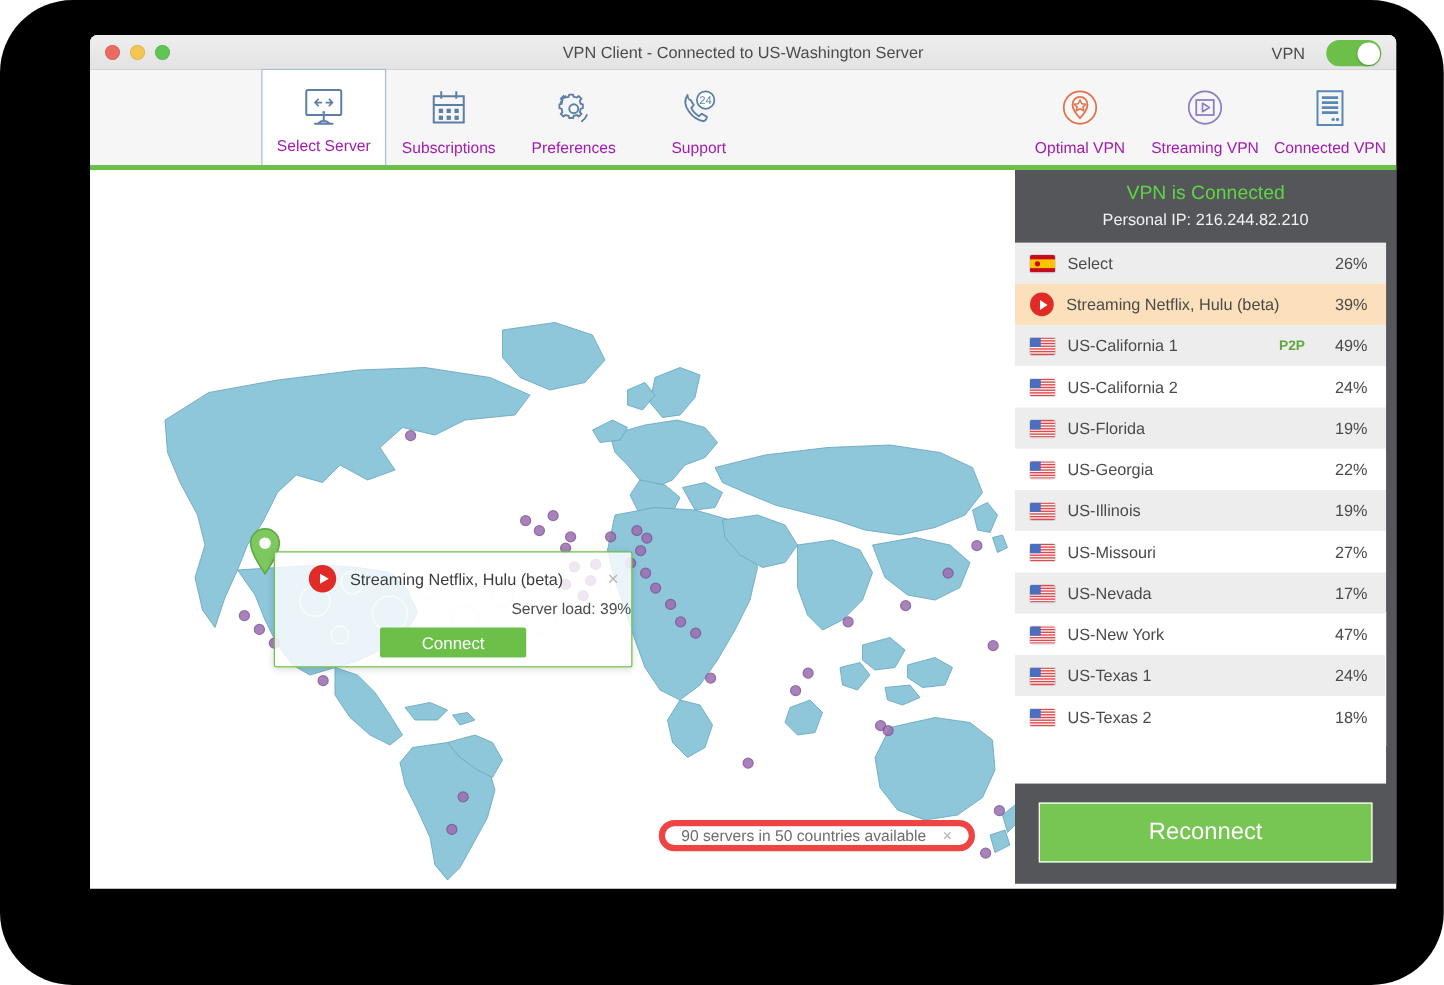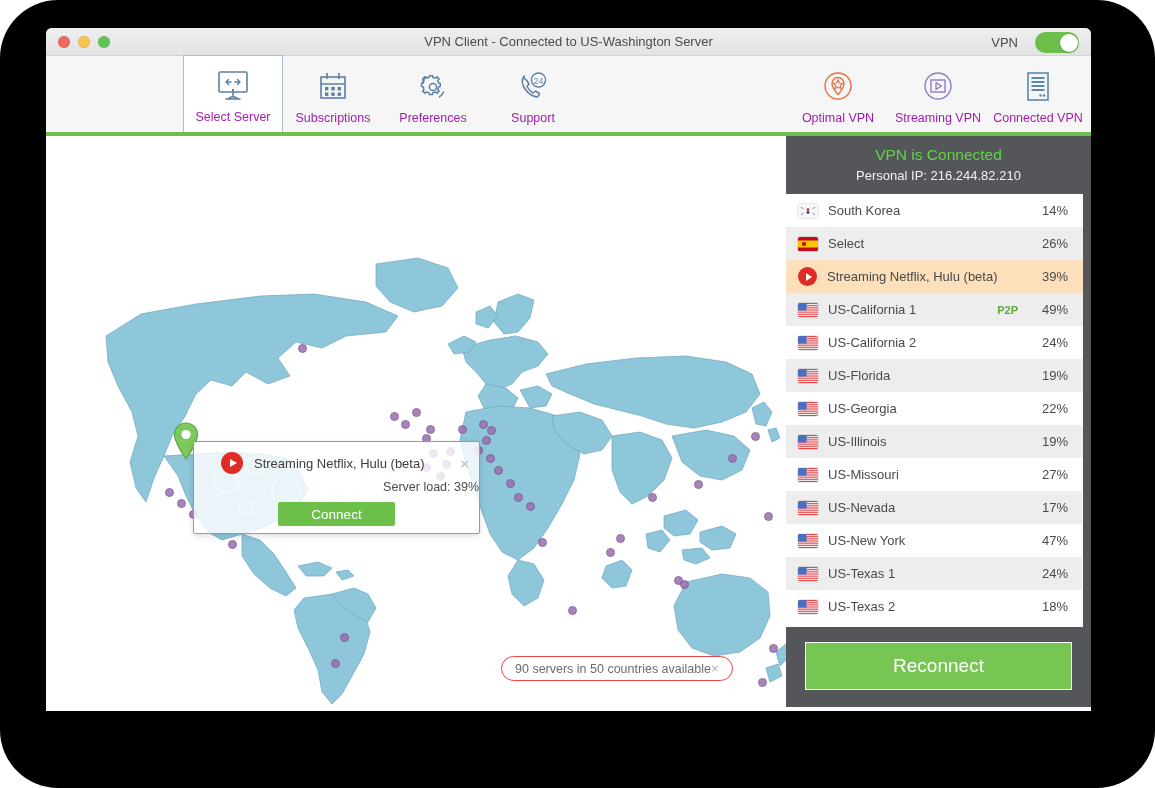--- a/index.html
+++ b/index.html
@@ -15,21 +15,21 @@
     position: absolute;
     left: 0; top: 0;
     width: 1155px; height: 788px;
     background: #000000;
     border-radius: 58px;
   }
 
   
   .window {
     position: absolute;
-    left: 46px; top: 28px;
+    left: 72px; top: 28px;
     width: 1045px; height: 683px;
     background: #ffffff;
     border-radius: 6px 6px 0 0;
     overflow: hidden;
     box-shadow: 0 0 0 1px rgba(0,0,0,0.18);
   }
 
   
   .titlebar {
     position: relative;
@@ -174,23 +174,23 @@
     font-family: "Liberation Sans", sans-serif;
     cursor: pointer;
   }
 
   
   .pill {
     position: absolute;
     left: 455px; bottom: 26px;
     height: 25px;
     padding: 0 13px;
-    display: flex; align-items: center; 
+    display: flex; align-items: flex-end; gap: 13px;
     background: rgba(255,255,255,.9);
-    border: 1px solid #ef4444;
+    border: 5px solid #ef4444;
     border-radius: 13px;
     font-size: 12.5px; color: #6d6d6d;
   }
   .pill .x { color: #b0b0b0; font-size: 13px; cursor: pointer; }
 
   
   .panel {
     width: 305px; height: 571px;
     background: #55565a;
     position: relative;
@@ -542,37 +542,20 @@
 
     <div class="panel">
 
       <div class="status">
         <div class="status-main">VPN is Connected</div>
         <div class="status-ip">Personal IP: 216.244.82.210</div>
       </div>
 
       <div class="list-wrap">
         <div class="list" id="server-list">
-            <div class="row odd">
-              <span class="flag"><svg width="20" height="14" viewBox="0 0 20 14">
-                  <rect width="20" height="14" fill="#f7f7f7"></rect>
-                  <path d="M10 4.2 a2.8 2.8 0 0 1 0 5.6 a2.8 2.8 0 0 0 0 -5.6 z" fill="#cd2e3a"></path>
-                  <path d="M10 4.2 a2.8 2.8 0 0 0 0 5.6 a2.8 2.8 0 0 1 0 -5.6 z" fill="#0047a0"></path>
-                  <circle cx="10" cy="5.6" r="1.4" fill="#cd2e3a"></circle>
-                  <circle cx="10" cy="8.4" r="1.4" fill="#0047a0"></circle>
-                  <g stroke="#2b2b2b" stroke-width="0.55">
-                    <line x1="3" y1="3" x2="5.4" y2="5"></line>
-                    <line x1="3" y1="11" x2="5.4" y2="9"></line>
-                    <line x1="17" y1="3" x2="14.6" y2="5"></line>
-                    <line x1="17" y1="11" x2="14.6" y2="9"></line>
-                  </g>
-                </svg></span>
-              <span class="name">South Korea</span>
-              <span class="pct">14%</span>
-            </div>
             <div class="row even">
               <span class="flag"><svg width="20" height="14" viewBox="0 0 20 14">
                   <rect width="20" height="14" fill="#c60b1e"></rect>
                   <rect y="3.5" width="20" height="7" fill="#ffc400"></rect>
                   <circle cx="6" cy="7" r="2.1" fill="#c60b1e"></circle>
                 </svg></span>
               <span class="name">Select</span>
               <span class="pct">26%</span>
             </div>
             <div class="row sel">

